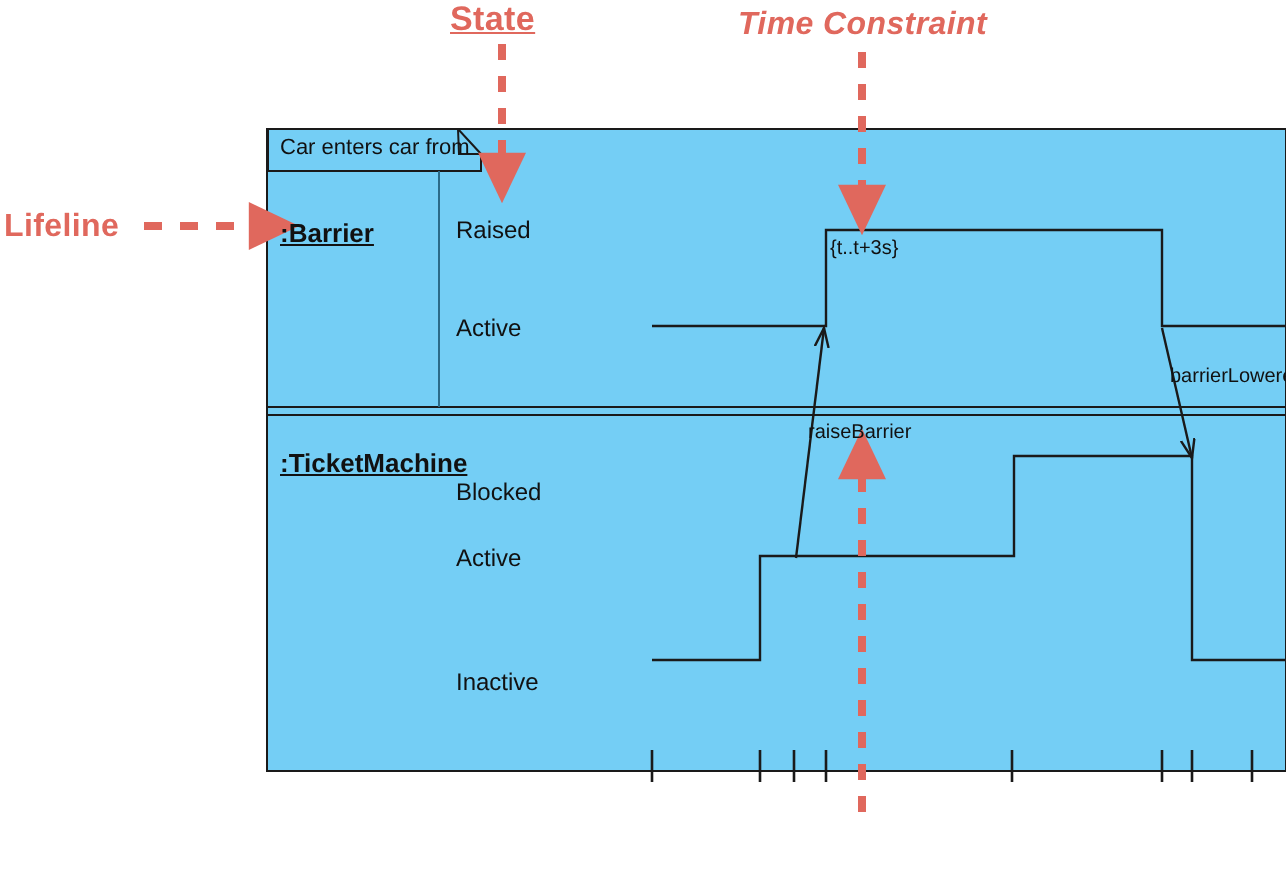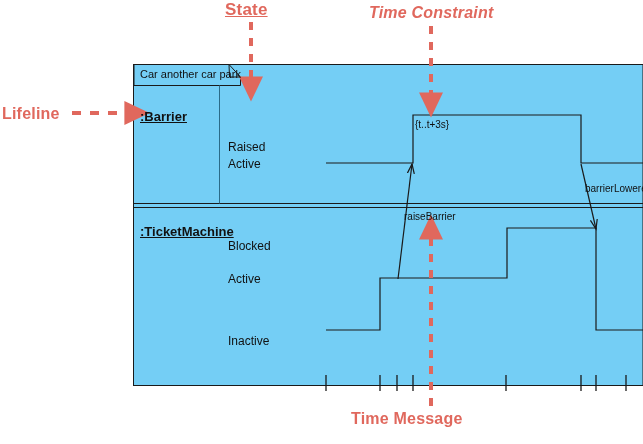--- a/index.html
+++ b/index.html
@@ -109,34 +109,33 @@
 
     <g>
       <line x1="72" y1="113" x2="136" y2="113" stroke="#e0685d" stroke-width="4" stroke-dasharray="9 9" marker-end="url(#arrow-red)"></line>
     </g>
 
     <g>
       <line x1="431" y1="406" x2="431" y2="228" stroke="#e0685d" stroke-width="4" stroke-dasharray="8 8" marker-end="url(#arrow-red)"></line>
     </g>
   </svg>
 
-  <div class="diag-text note-text" style="left:140px;top:68px;">Car another car park</div>
+  <div class="diag-text note-text" style="left:140px;top:68px;">Car enters car from</div>
 
   <div class="diag-text lifeline-name" style="left:140px;top:109px;">:Barrier</div>
-  <div class="diag-text state-name" style="left:228px;top:108px;margin-top:32px;">Raised</div>
+  <div class="diag-text state-name" style="left:228px;top:108px;">Raised</div>
   <div class="diag-text state-name" style="left:228px;top:157px;">Active</div>
 
   <div class="diag-text lifeline-name" style="left:140px;top:224px;">:TicketMachine</div>
   <div class="diag-text state-name" style="left:228px;top:239px;">Blocked</div>
   <div class="diag-text state-name" style="left:228px;top:272px;">Active</div>
   <div class="diag-text state-name" style="left:228px;top:334px;">Inactive</div>
 
   <div class="diag-text tc-text" style="left:415px;top:119px;">{t..t+3s}</div>
 
   <div class="diag-text msg-text" style="left:404px;top:211px;">raiseBarrier</div>
   <div class="diag-text msg-text" style="left:585px;top:183px;">barrierLowered</div>
 
   <div class="anno-label" id="anno-state">State</div>
   <div class="anno-label" id="anno-timeconstraint">Time Constraint</div>
   <div class="anno-label" id="anno-lifeline">Lifeline</div>
-  <div class="anno-label" id="anno-timemessage">Time Message</div>
 
 </div>
 
 </body></html>

